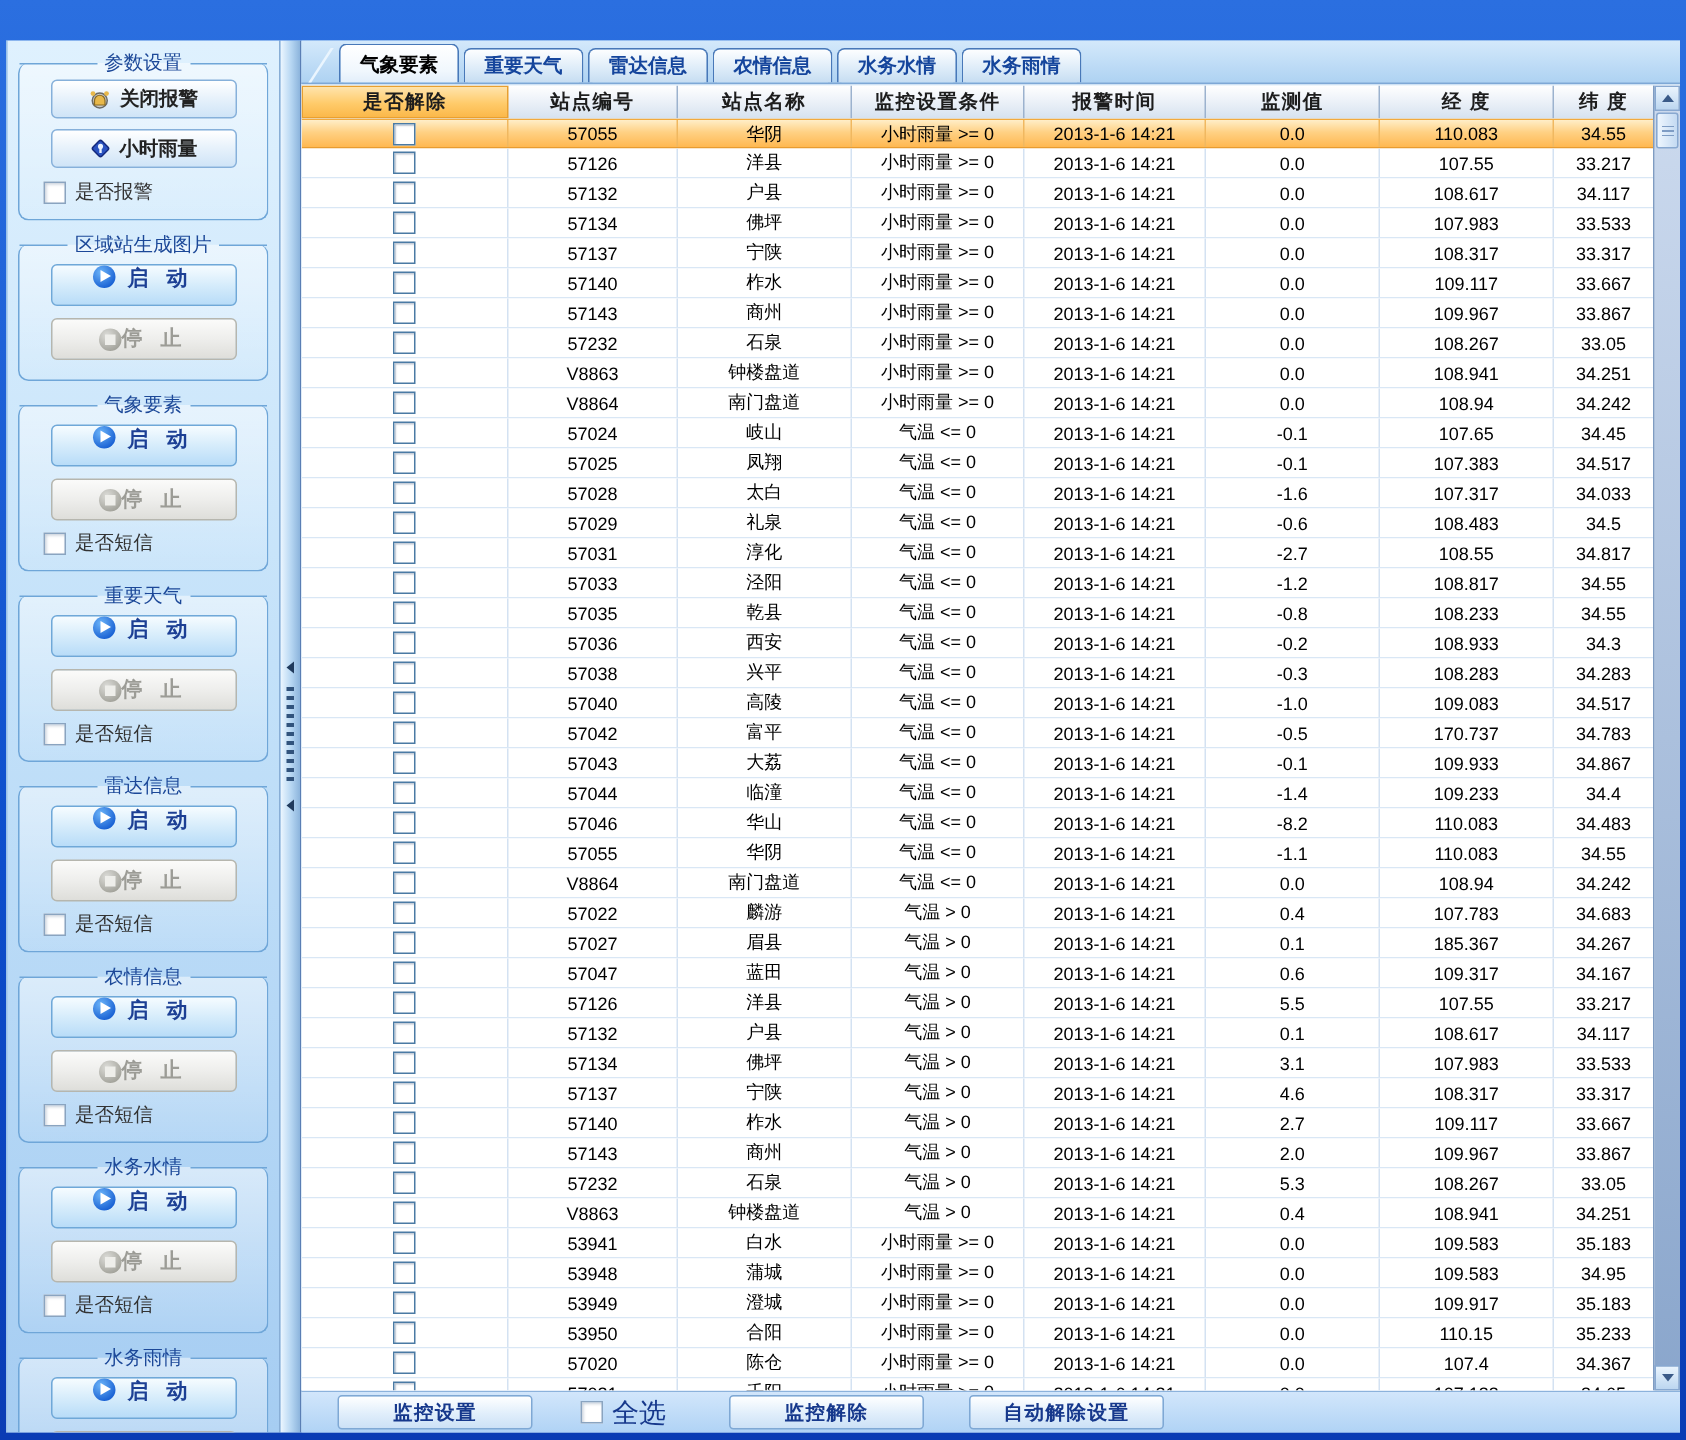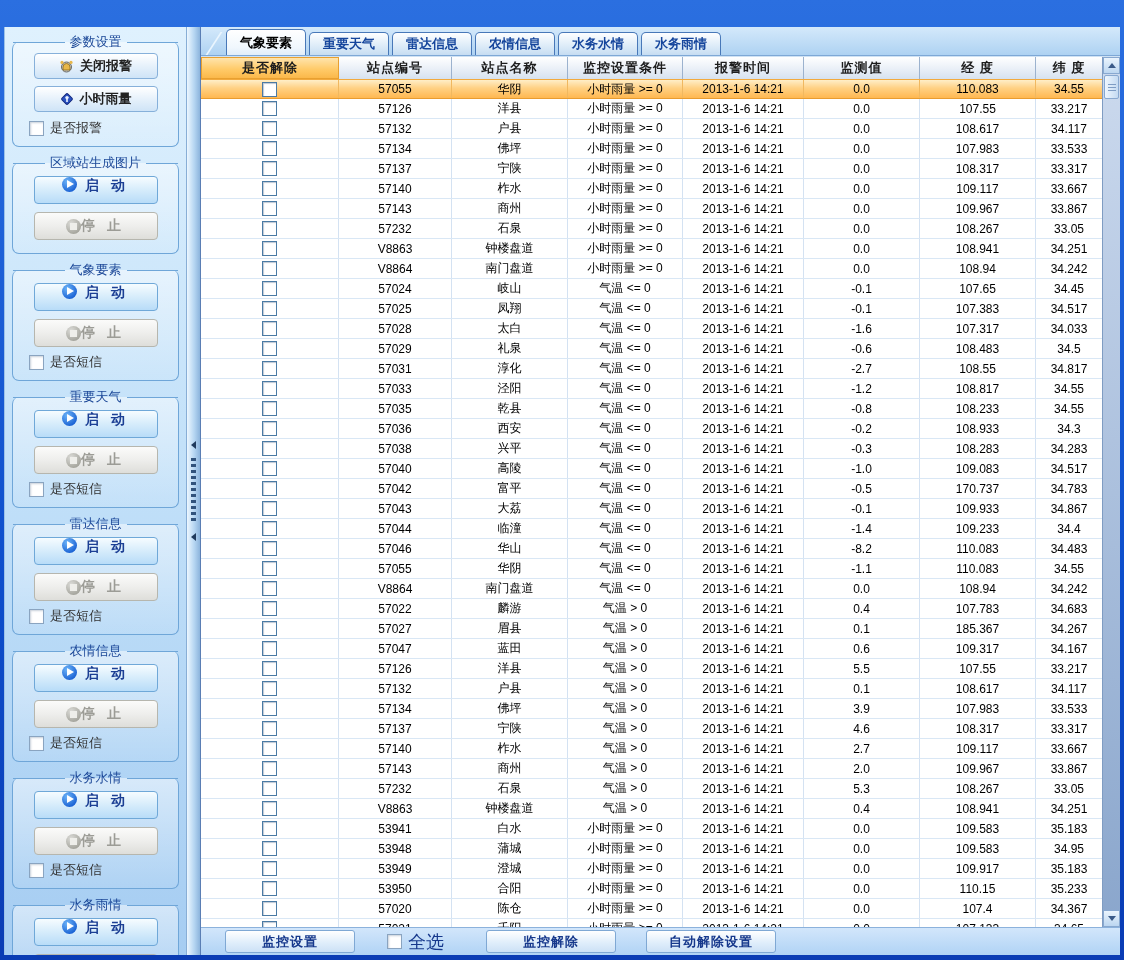--- a/index.html
+++ b/index.html
@@ -660,21 +660,21 @@
               <span class="tcell w7">34.117</span>
             </div>
             <div class="trow">
               <span class="tcell w0">
                 <span class="rowchk"></span>
               </span>
               <span class="tcell w1">57134</span>
               <span class="tcell w2">佛坪</span>
               <span class="tcell w3">气温 &gt; 0</span>
               <span class="tcell w4">2013-1-6 14:21</span>
-              <span class="tcell w5">3.9</span>
+              <span class="tcell w5">3.1</span>
               <span class="tcell w6">107.983</span>
               <span class="tcell w7">33.533</span>
             </div>
             <div class="trow">
               <span class="tcell w0">
                 <span class="rowchk"></span>
               </span>
               <span class="tcell w1">57137</span>
               <span class="tcell w2">宁陕</span>
               <span class="tcell w3">气温 &gt; 0</span>

